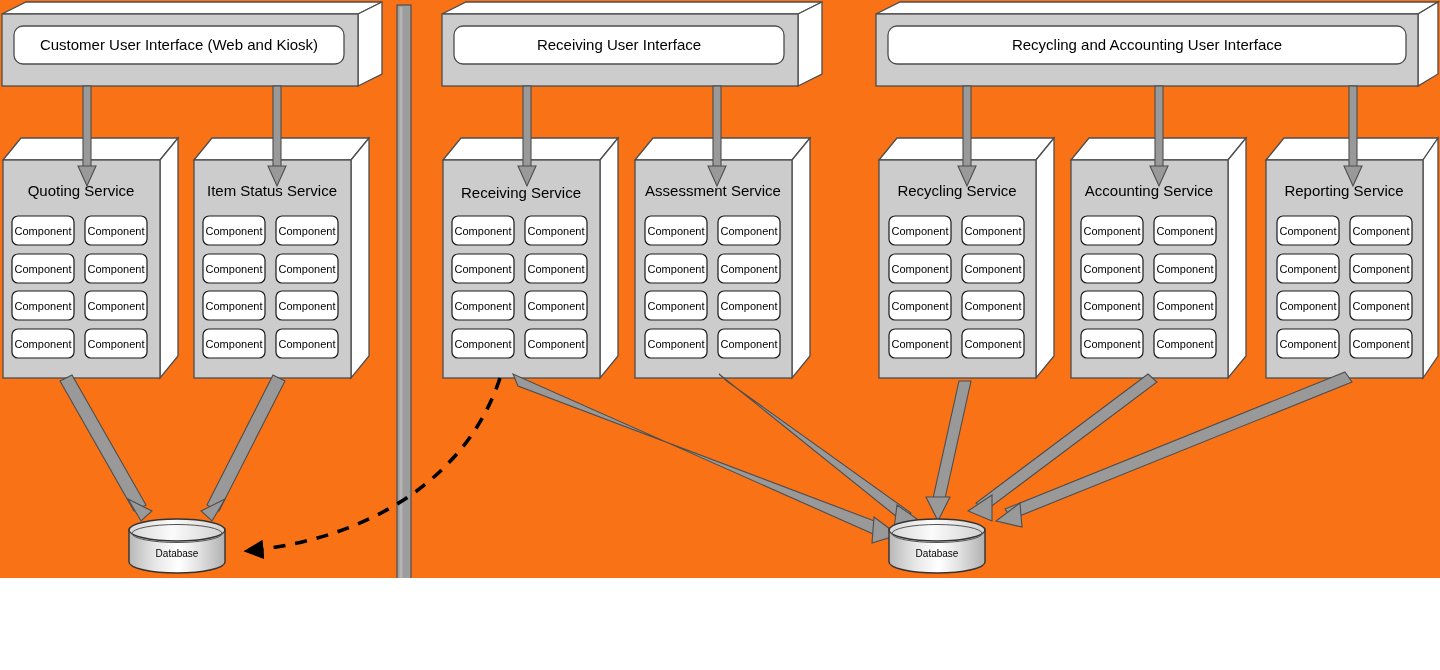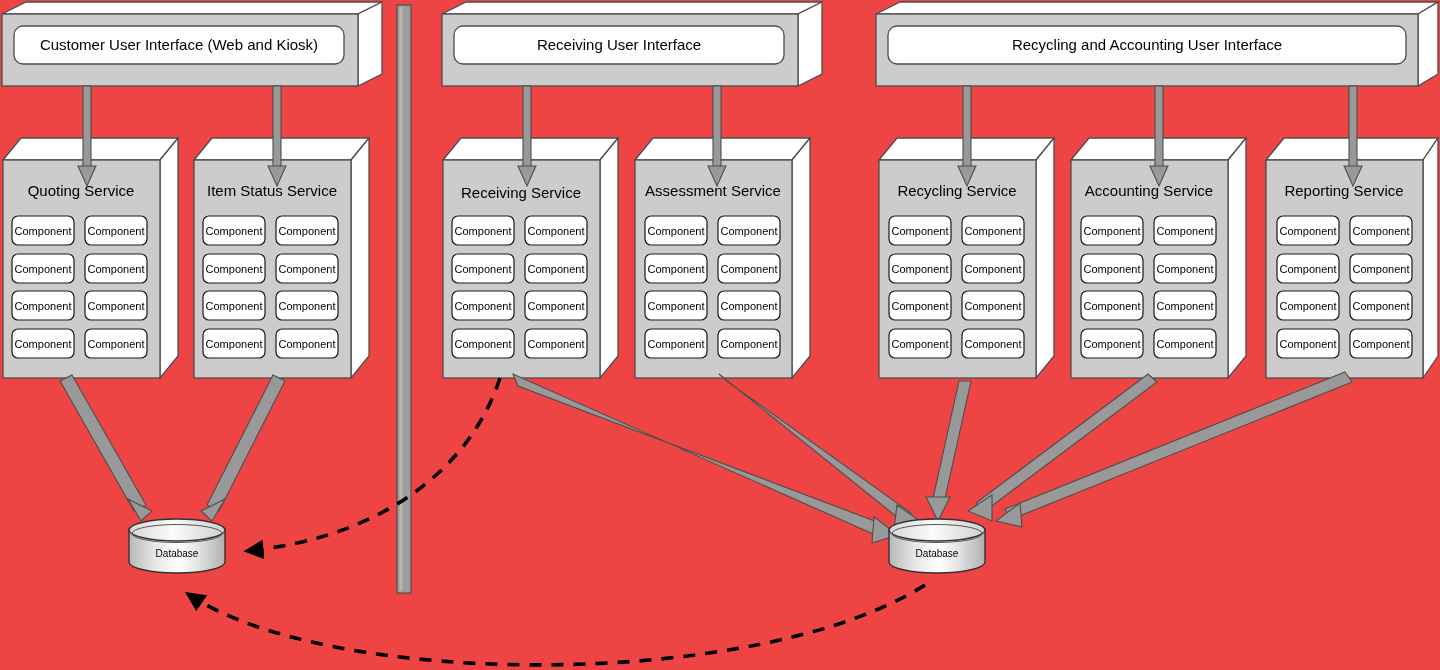--- a/index.html
+++ b/index.html
@@ -3,22 +3,22 @@
 <meta charset="utf-8">
 <style>
   html, body {
     margin: 0;
     padding: 0;
     background: #ffffff;
   }
   #canvas-wrap {
     position: relative;
     width: 1440px;
-    height: 670px;
-    background: #ef4444;
+    height: 578px;
+    background: #f97316;
     overflow: hidden;
     font-family: "Liberation Sans", sans-serif;
   }
   svg.diagram {
     display: block;
     width: 1440px;
     height: 670px;
   }
   text { font-family: "Liberation Sans", sans-serif; fill: #000000; }
   .ui-title-text { font-size: 15px; }

